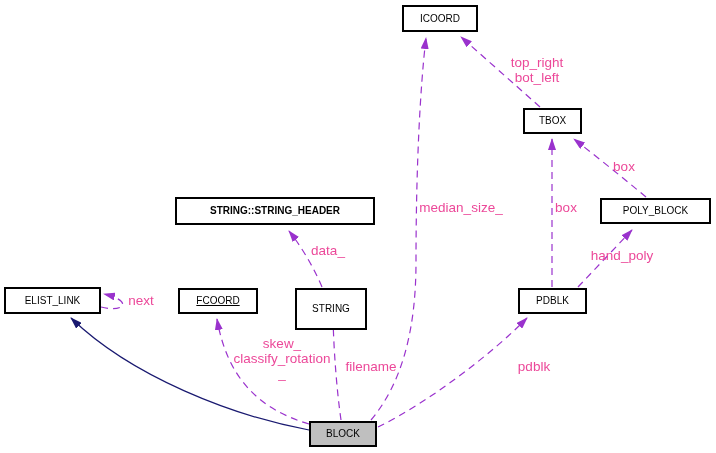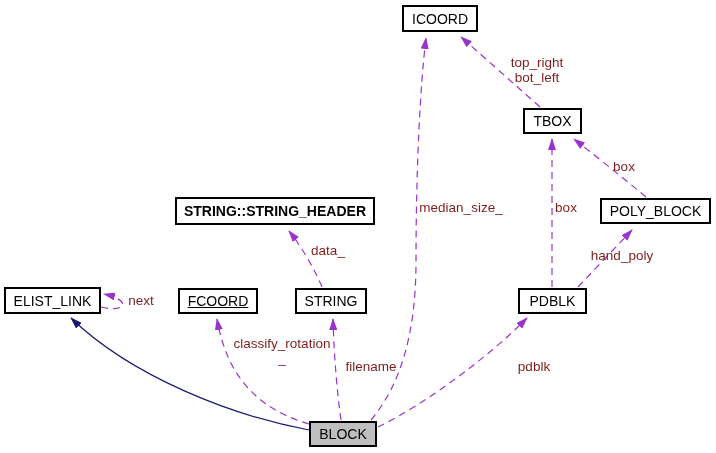--- a/index.html
+++ b/index.html
@@ -15,33 +15,33 @@
     position: absolute;
     left: 0; top: 0;
     width: 716px; height: 453px;
   }
   .node {
     position: absolute;
     box-sizing: border-box;
     border: 2px solid #000000;
     background: #ffffff;
     color: #000000;
-    font-size: 14px;
+    font-size: 10px;
     line-height: 1;
     display: flex;
     align-items: center;
     justify-content: center;
     white-space: nowrap;
     cursor: pointer;
   }
   .node.highlighted { background: #bfbfbf; cursor: default; }
   .edge-label {
     position: absolute;
     transform: translateX(-50%);
-    color: #7f1d1d;
+    color: #ec4899;
     font-size: 13.5px;
     line-height: 15px;
     text-align: center;
     white-space: nowrap;
   }
 </style>
 </head>
 <body>
 
 <div id="canvas">
@@ -66,21 +66,21 @@
       <path d="M 309,430 C 233,416 132,377 71,318" fill="none" stroke="#191970" stroke-width="1.2" marker-end="url(#arrow-inh)"></path>
       <path d="M 101,307 C 124,313 134,301 104,294" fill="none" stroke="#9a32cd" stroke-width="1.2" stroke-dasharray="7,5" marker-end="url(#arrow-usage)"></path>
     </svg>
   <div id="node-layer">
       <div class="node" style="left: 402px; top: 5px; width: 76px; height: 27px;">ICOORD</div>
       <div class="node" style="left: 523px; top: 108px; width: 59px; height: 26px;">TBOX</div>
       <div class="node" style="left: 600px; top: 198px; width: 111px; height: 26px;">POLY_BLOCK</div>
       <div class="node" style="left: 175px; top: 197px; width: 200px; height: 28px; font-weight: bold;">STRING::STRING_HEADER</div>
       <div class="node" style="left: 4px; top: 287px; width: 97px; height: 27px;">ELIST_LINK</div>
       <div class="node" style="left: 178px; top: 288px; width: 80px; height: 26px; text-decoration: underline;">FCOORD</div>
-      <div class="node" style="left: 295px; top: 288px; width: 72px; height: 26px;">STRING</div>
+      <div class="node" style="left: 295px; top: 288px; width: 72px; height: 42px;">STRING</div>
       <div class="node" style="left: 518px; top: 288px; width: 69px; height: 26px;">PDBLK</div>
       <div class="node highlighted" style="left: 309px; top: 421px; width: 68px; height: 26px;">BLOCK</div>
     </div>
   <div id="label-layer">
       <div class="edge-label" style="left: 537px; top: 55px;">
         <div>top_right</div>
         <div>bot_left</div>
       </div>
       <div class="edge-label" style="left: 624px; top: 159px;">
         <div>box</div>
@@ -94,20 +94,21 @@
       <div class="edge-label" style="left: 622px; top: 248px;">
         <div>hand_poly</div>
       </div>
       <div class="edge-label" style="left: 328px; top: 243px;">
         <div>data_</div>
       </div>
       <div class="edge-label" style="left: 141px; top: 293px;">
         <div>next</div>
       </div>
       <div class="edge-label" style="left: 282px; top: 336px;">
+        <div>skew_</div>
         <div>classify_rotation</div>
         <div>_</div>
       </div>
       <div class="edge-label" style="left: 371px; top: 359px;">
         <div>filename</div>
       </div>
       <div class="edge-label" style="left: 534px; top: 359px;">
         <div>pdblk</div>
       </div>
     </div>

